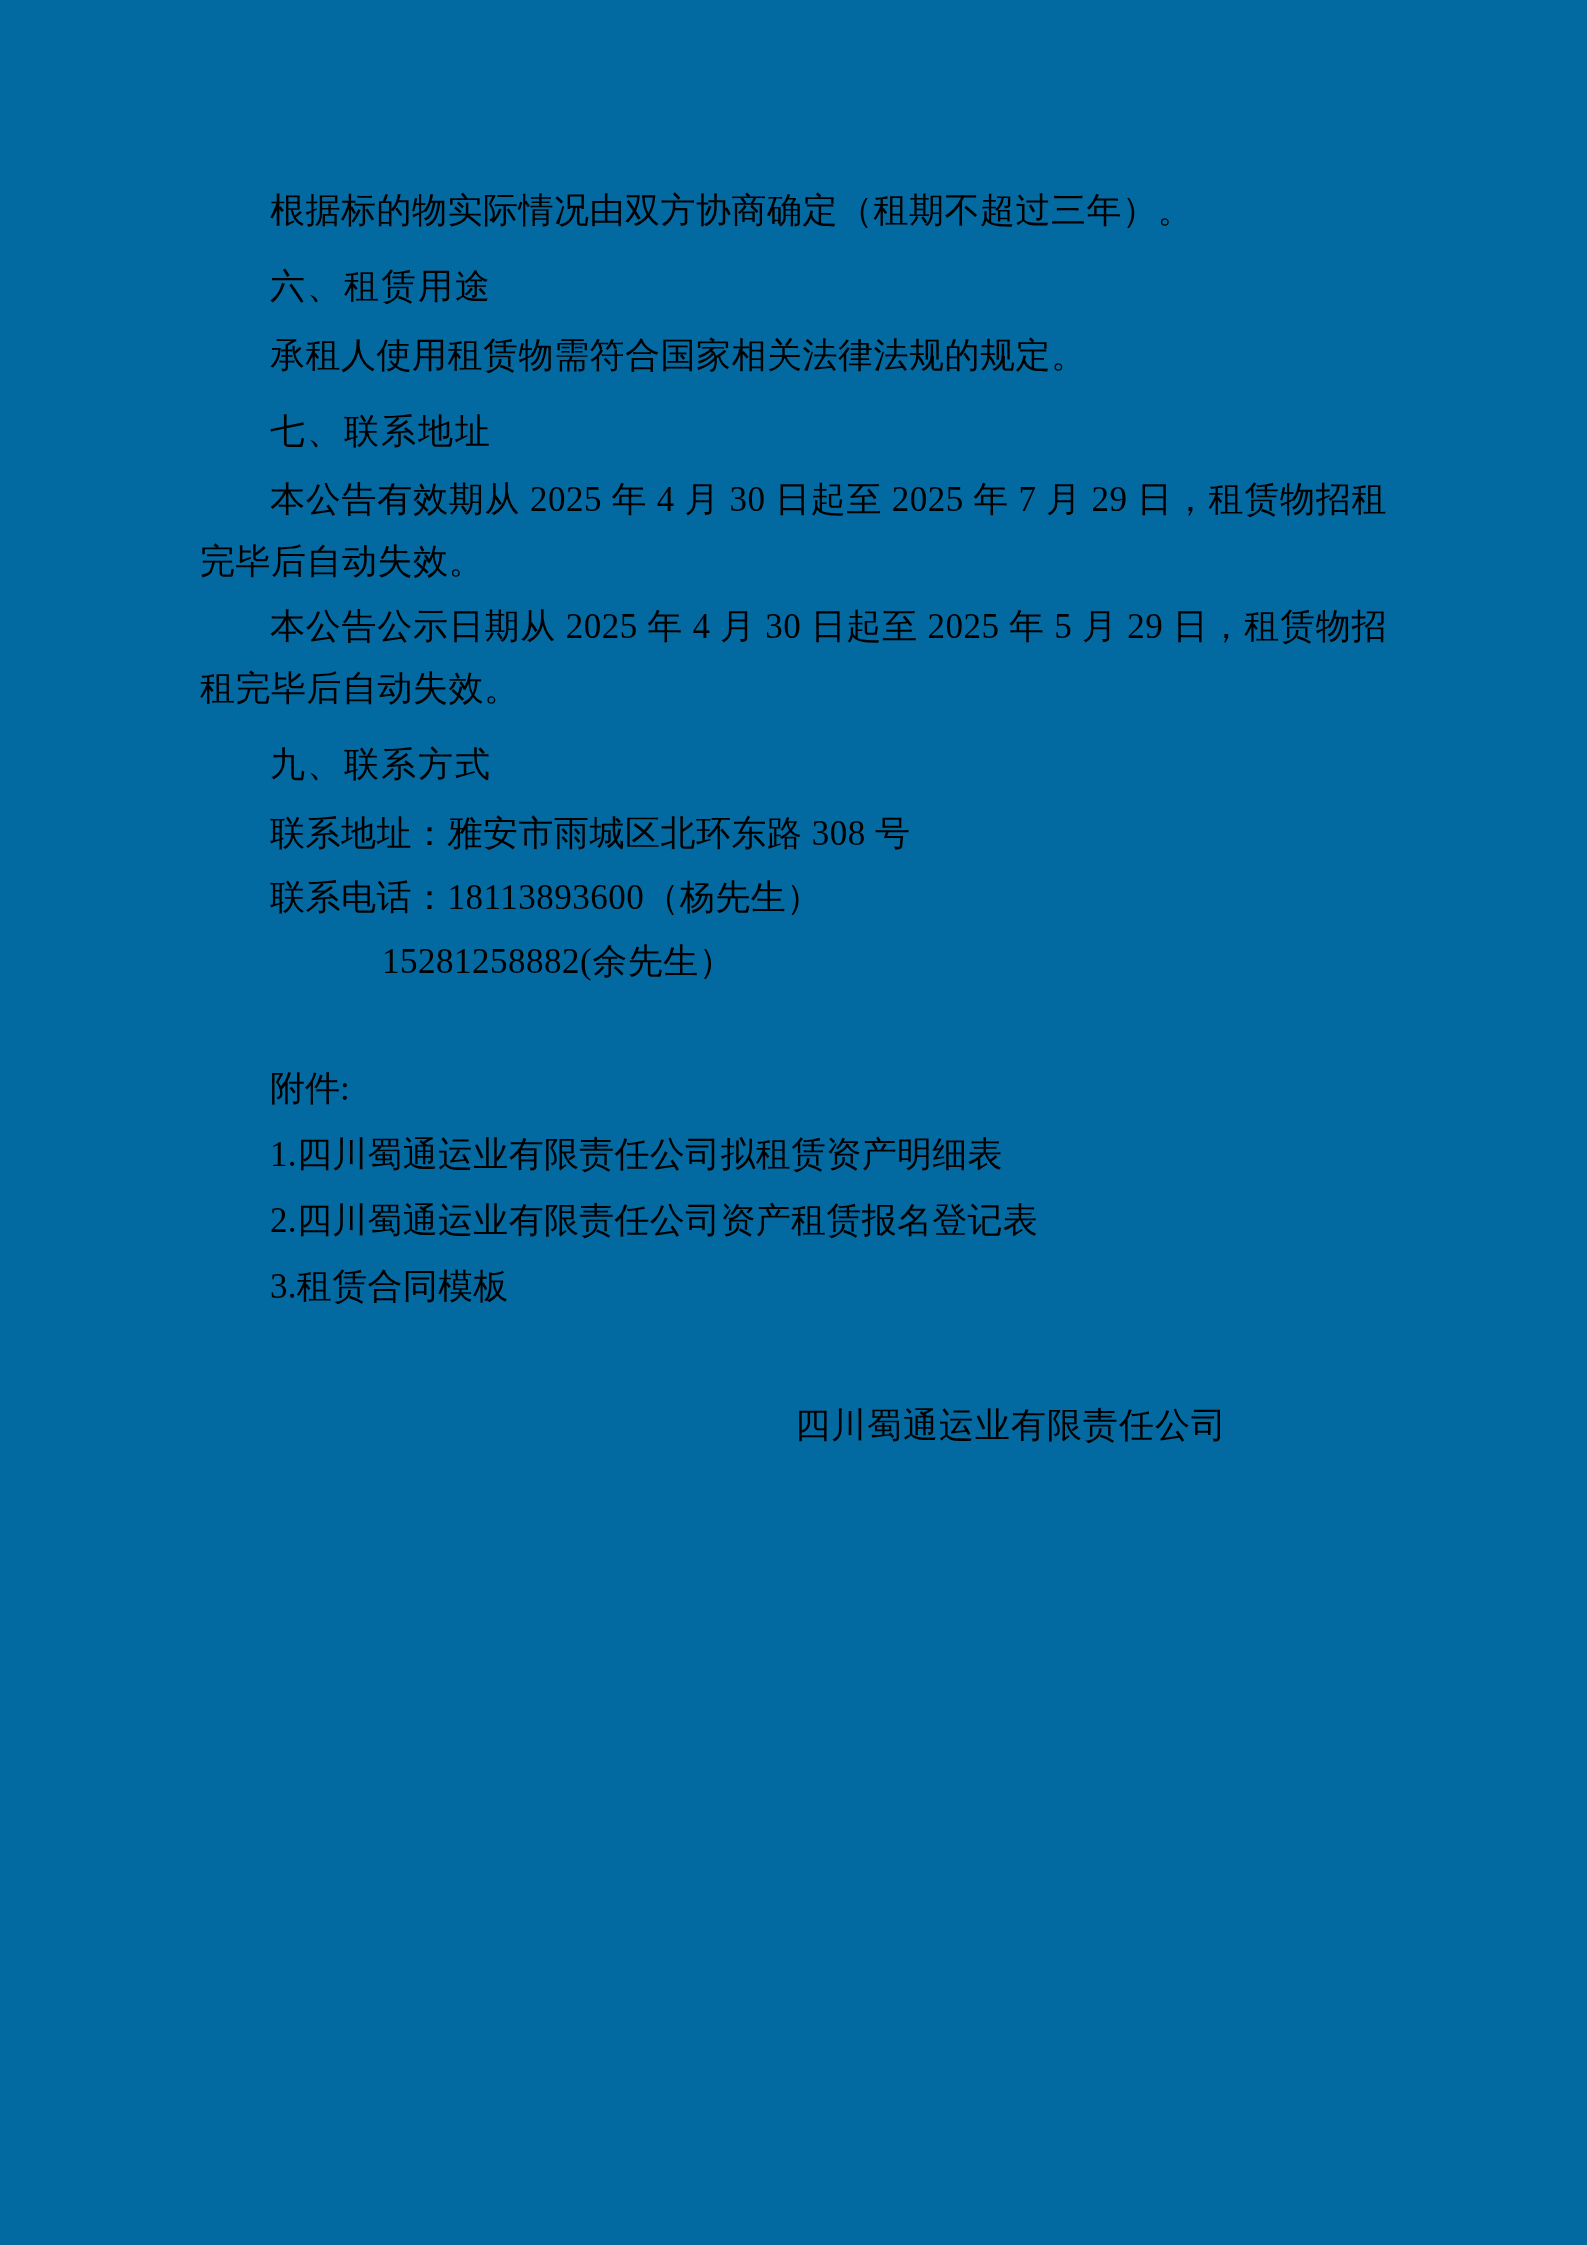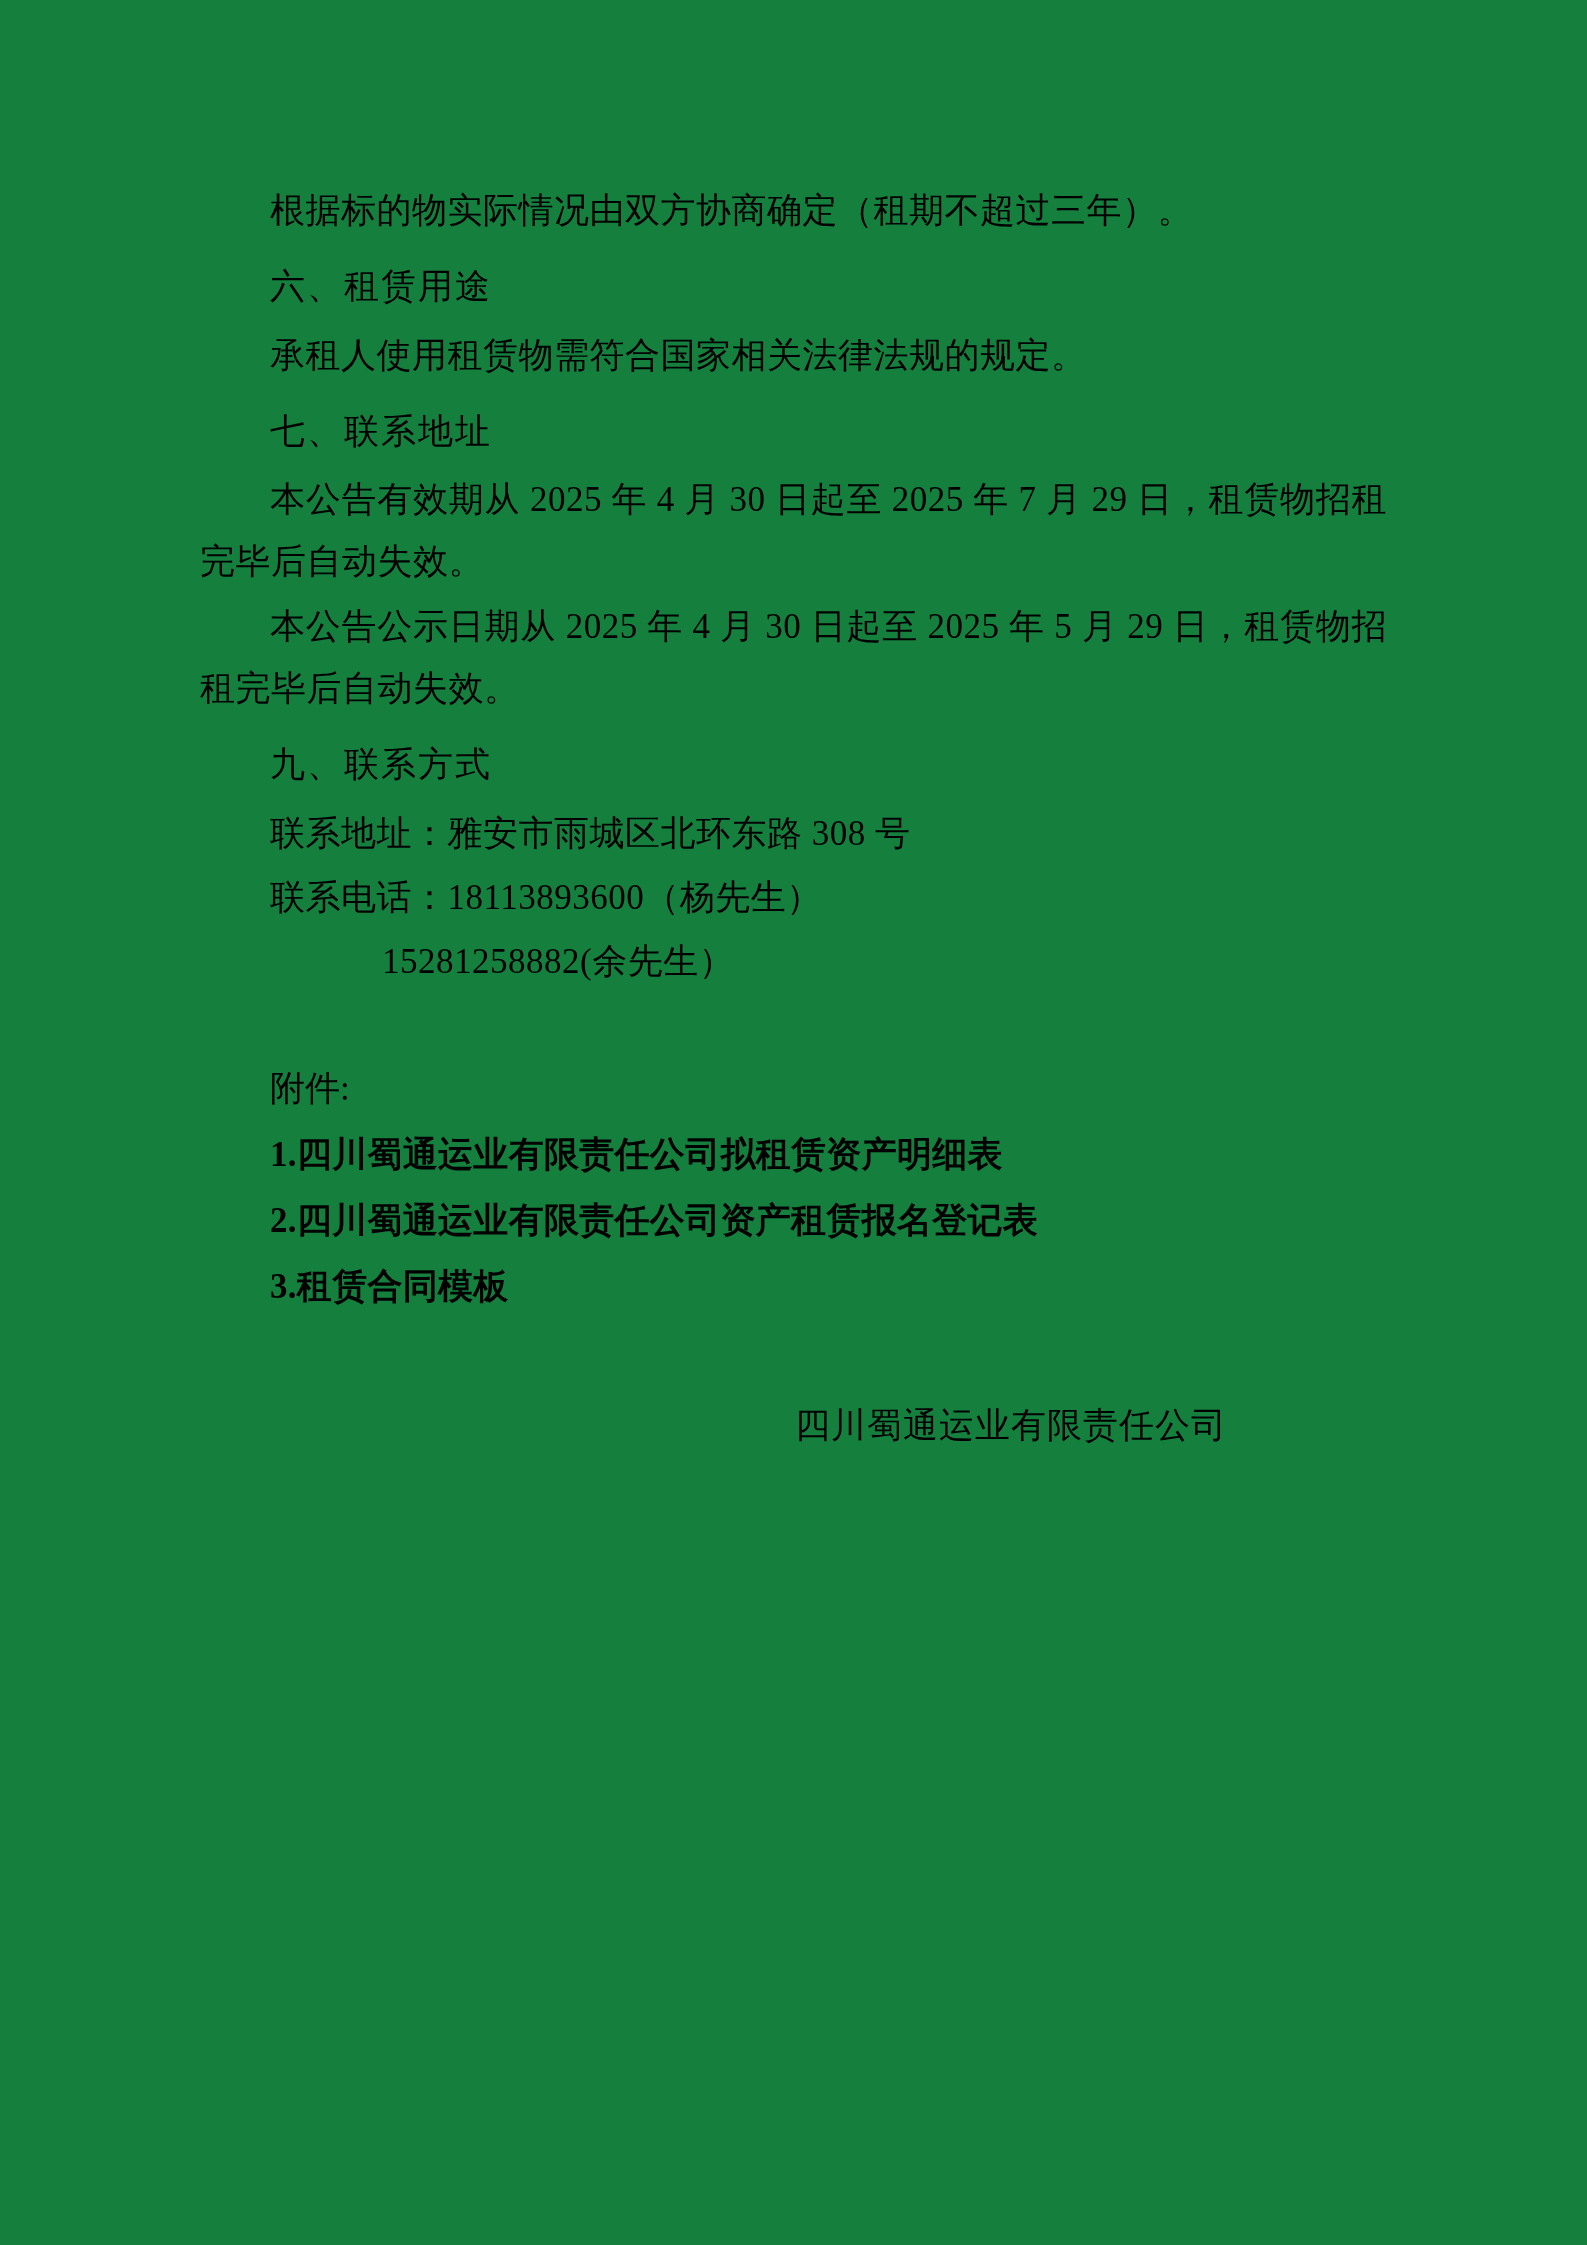--- a/index.html
+++ b/index.html
@@ -12,21 +12,21 @@
     height: 2245px;
     font-family: "Liberation Serif", "DejaVu Serif", serif;
     color: #000000;
     position: relative;
   }
   .page {
     box-sizing: border-box;
     width: 1587px;
     height: 2245px;
     padding: 180px 200px 120px 200px;
-    background: #15803d;
+    background: #0369a1;
   }
   .doc-body {
     font-size: 35px;
     line-height: 1.78;
   }
   p {
     margin: 0;
   }
   .para {
     text-indent: 2em;
@@ -53,21 +53,20 @@
     height: 62px;
   }
   .attach-title {
     text-indent: 2em;
     margin-bottom: 4px;
   }
   .attach-item {
     text-indent: 2em;
     margin-bottom: 4px;
     letter-spacing: 0.3px;
-    font-weight: bold;
   }
   .sign-block {
     margin-top: 76px;
     text-align: right;
     padding-right: 160px;
   }
   .sign-company {
     letter-spacing: 1px;
     margin-bottom: 8px;
   }

